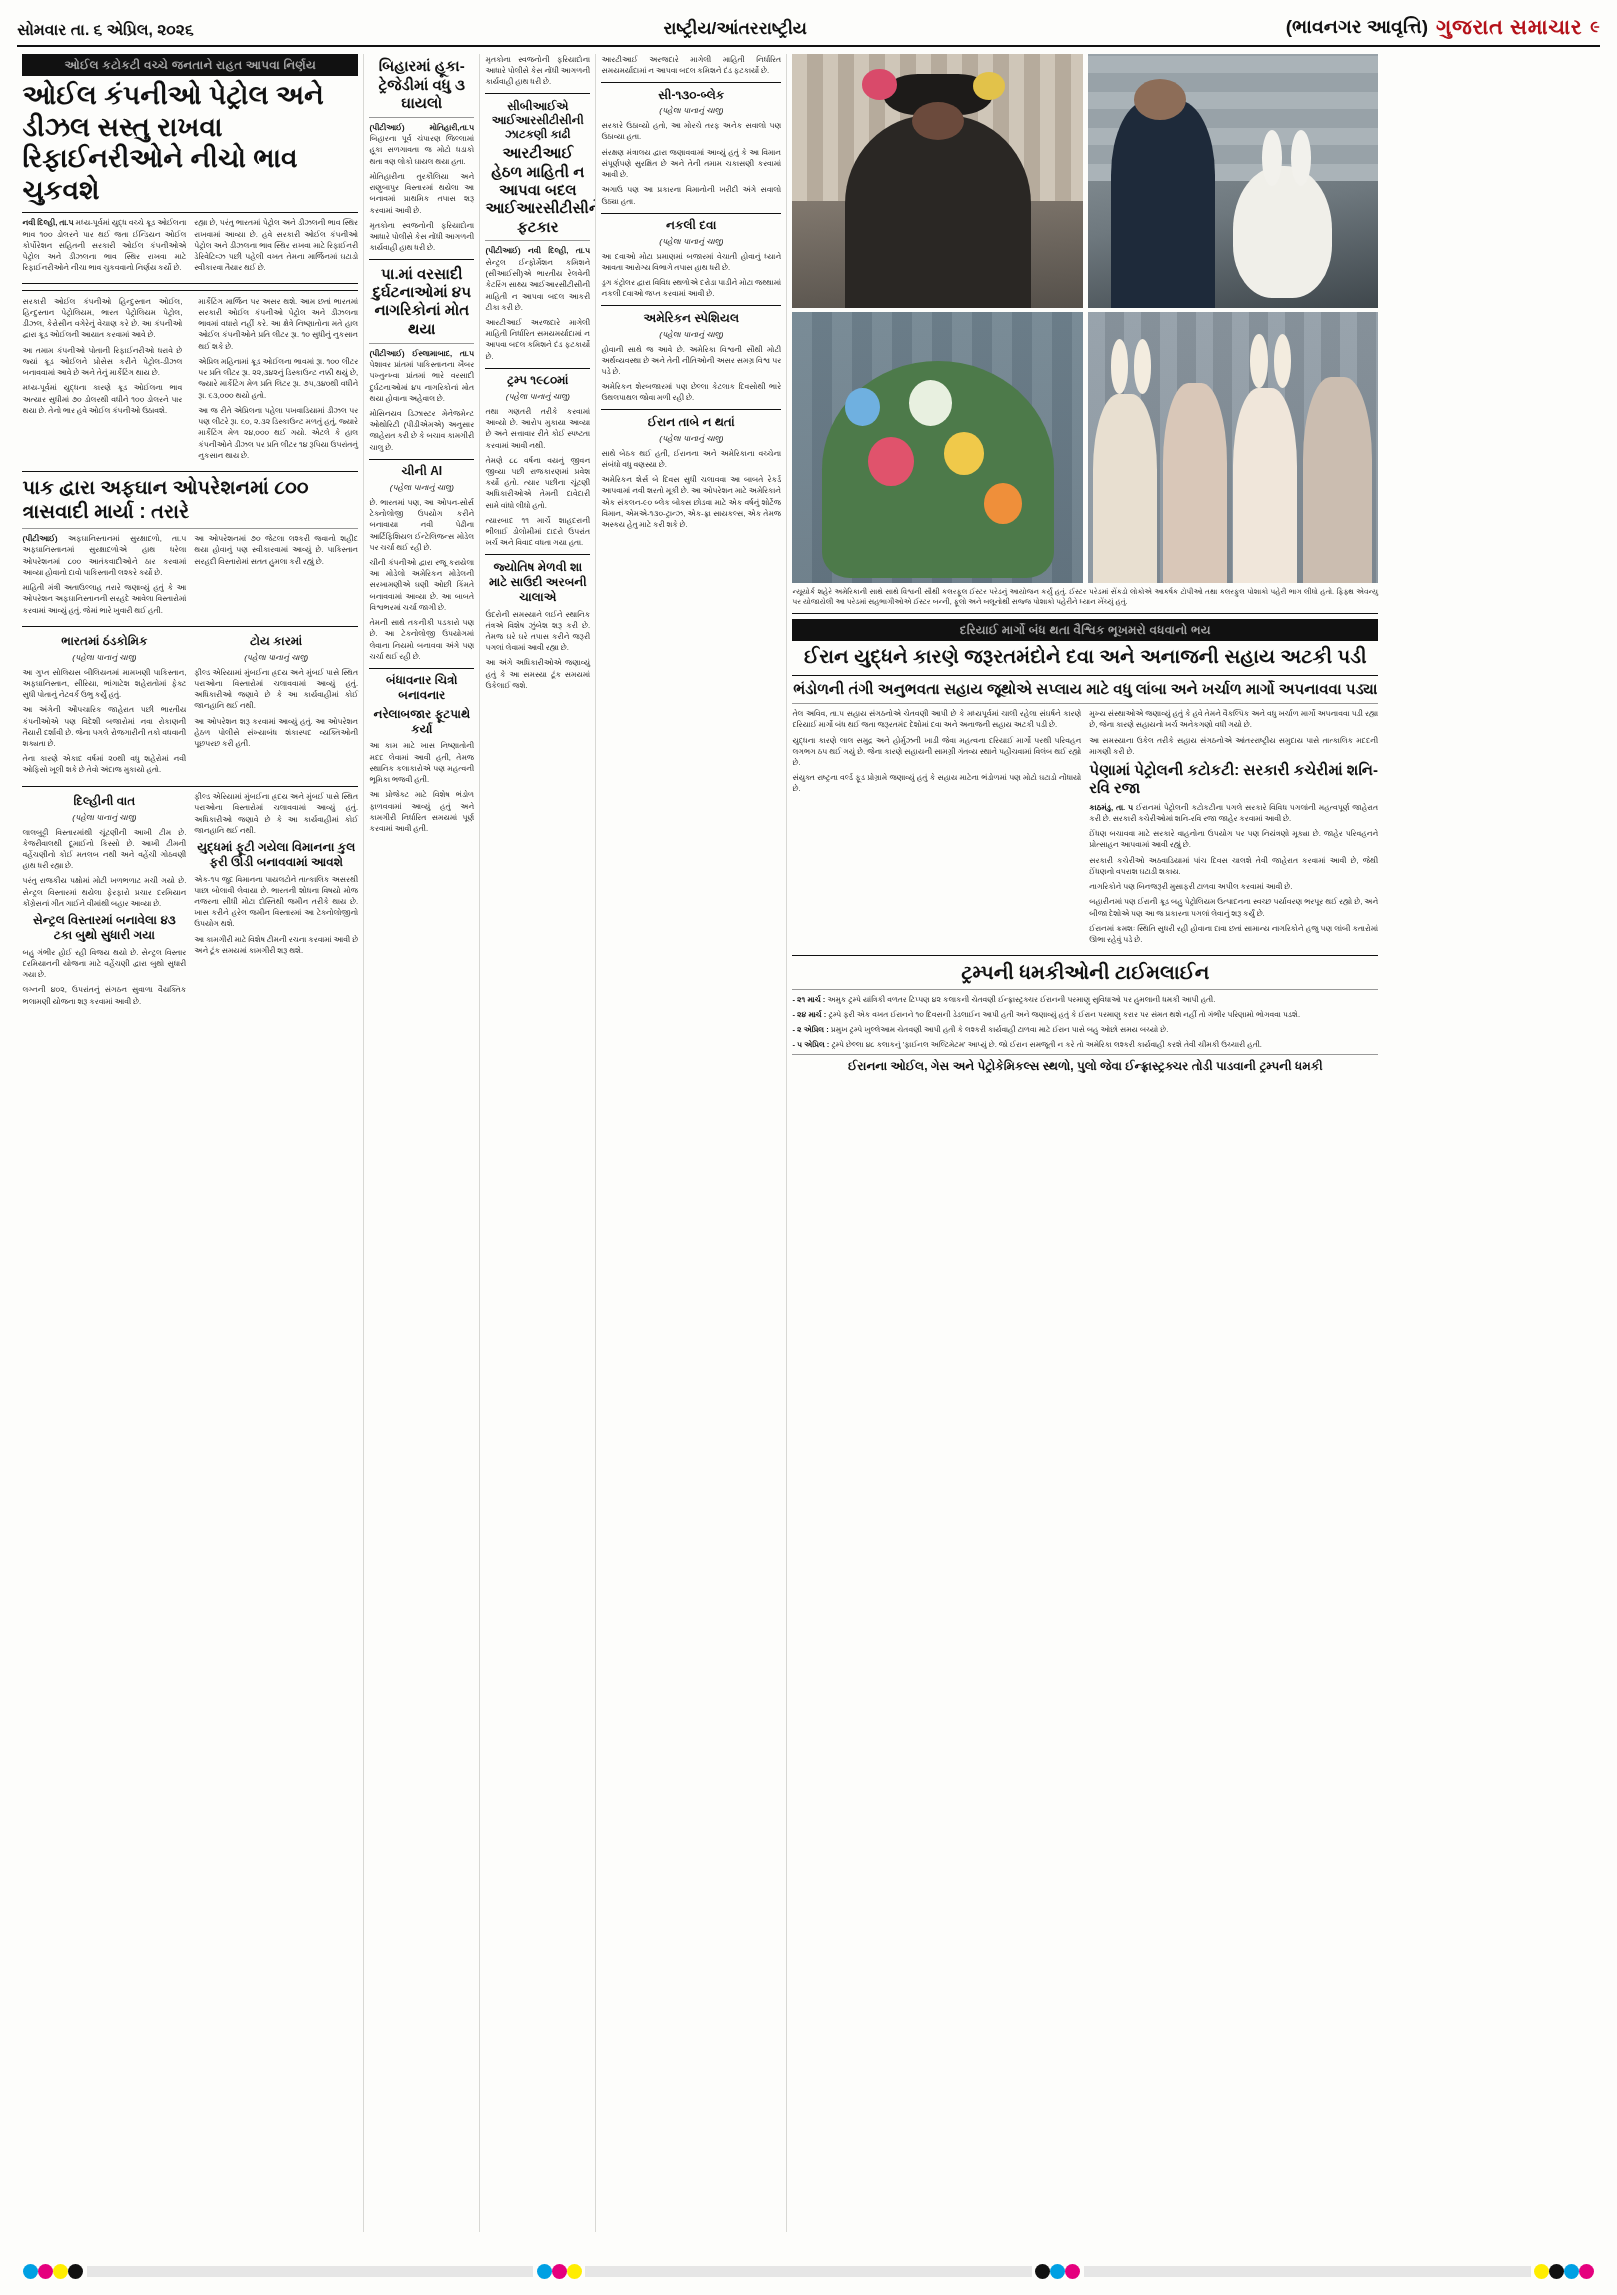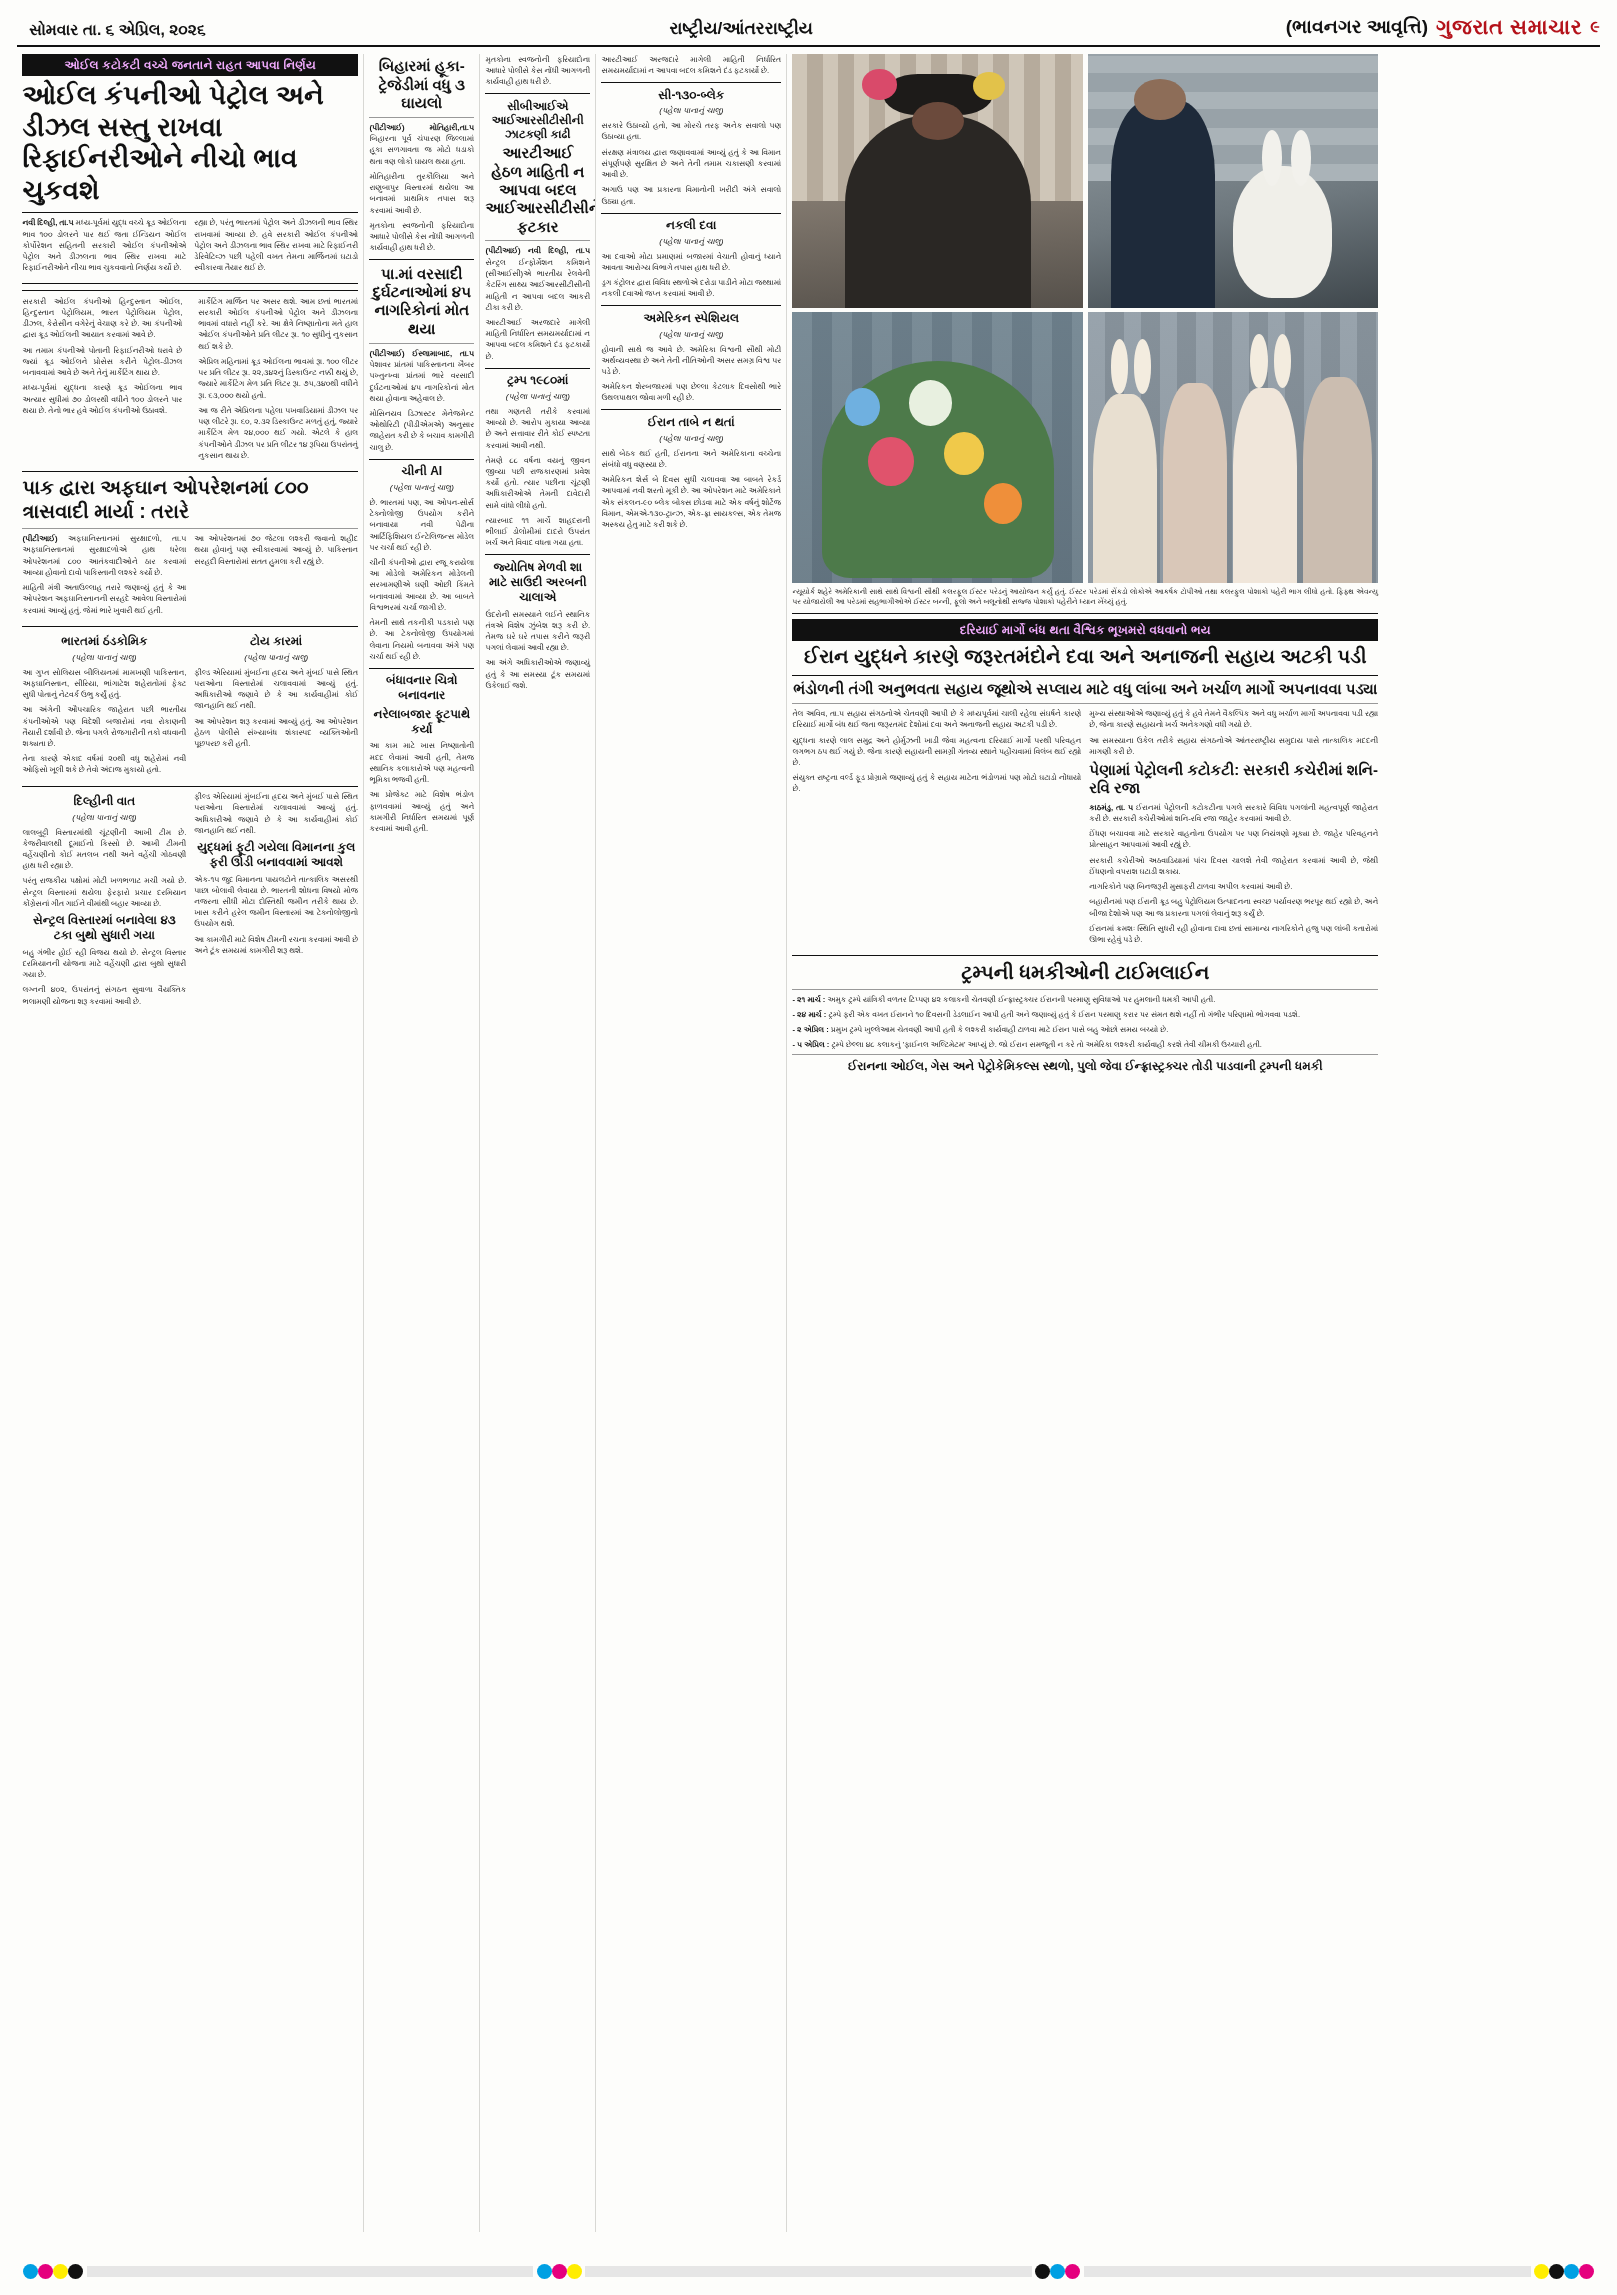--- a/index.html
+++ b/index.html
@@ -15,21 +15,21 @@
     width: 1617px; height: 2295px;
     padding: 15px 17.3px 0 17.3px;
     position: relative;
   }
 
   
   .masthead {
     display:flex; align-items:flex-end; justify-content:space-between;
     border-bottom: 2.3px solid #111; padding-bottom: 5.8px;
   }
-  .masthead-left { font-size: 15.6px; font-weight: bold; margin-left: 12px; }
+  .masthead-left { font-size: 15.6px; font-weight: bold; }
   .masthead-center { font-size: 17.3px; font-weight: bold; }
   .masthead-right { display:flex; align-items:center; gap:8px; }
   .edition { font-size: 19px; font-weight: bold; margin-left: 9px; }
   .paper-logo {
     font-size: 21px; font-weight: bold; color: #b4121a; letter-spacing: 0.6px;
   }
   .page-no { font-size: 16px; font-weight: bold; color:#b4121a; }
 
   
   .content {
@@ -41,21 +41,21 @@
   }
   .col { padding: 0 5.2px; border-right: 0.6px solid #d8d8d4; overflow: hidden; }
   .col:last-child { border-right: none; }
 
   
   .span2 { grid-column: span 2; }
   .span3 { grid-column: span 3; }
 
   
   .kicker {
-    background:#111; color:#f0abfc; text-align:center; font-weight:bold;
+    background:#111; color:#a3a3a3; text-align:center; font-weight:bold;
     font-size: 12px; padding: 4px 2.3px; margin-bottom: 4.6px; letter-spacing:0.2px;
   }
   .hl-xl { font-size: 26.6px; line-height: 1.18; font-weight: bold; margin: 2.3px 0 5.8px; }
   .hl-lg { font-size: 19.6px; line-height: 1.2; font-weight: bold; margin: 3.5px 0 4.6px; }
   .hl-md { font-size: 15px; line-height: 1.22; font-weight: bold; margin: 3.5px 0 4px; }
   .hl-sm { font-size: 12px; line-height: 1.25; font-weight: bold; margin: 2.9px 0 3.5px; text-align:center;}
   .hl-ctr { text-align:center; }
 
   .rule { border-top: 1.2px solid #111; margin: 5.8px 0 4.6px; }
   .rule-thin { border-top: 0.6px solid #999; margin: 4.6px 0 4px; }

